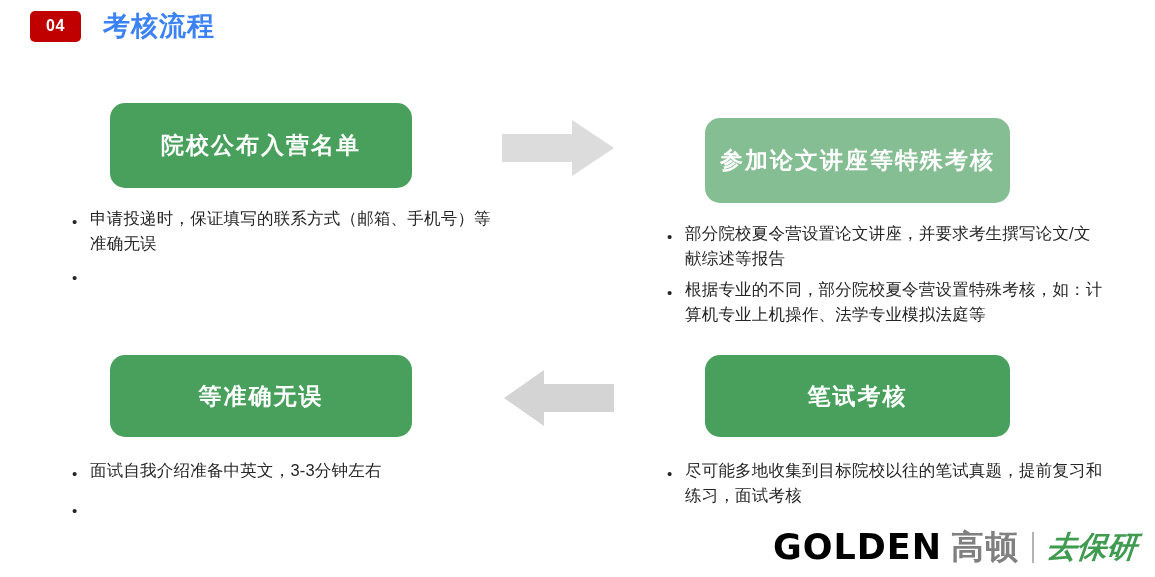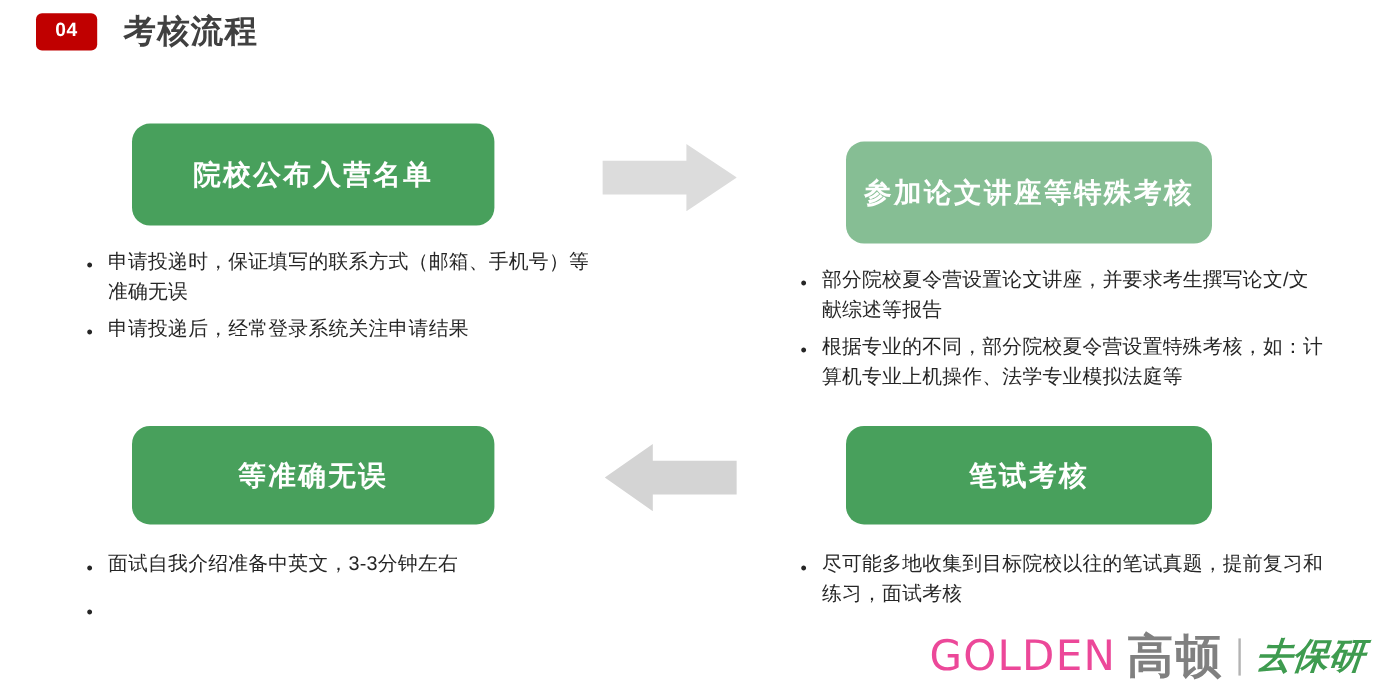--- a/index.html
+++ b/index.html
@@ -36,21 +36,21 @@
     justify-content: center;
     color: #ffffff;
     font-size: 16px;
     font-weight: bold;
     letter-spacing: 0.5px;
   }
   .page-title {
     margin-left: 22px;
     font-size: 27px;
     font-weight: bold;
-    color: #404040;
+    color: #3b82f6;
     letter-spacing: 1px;
     line-height: 1;
   }
 
   
   .stage {
     position: absolute;
   }
   .stage-box {
     border-radius: 15px;
@@ -120,27 +120,27 @@
   .logo {
     position: absolute;
     right: 18px;
     bottom: 8px;
     display: flex;
     align-items: center;
     height: 44px;
   }
   .logo-golden {
     font-size: 35px;
-    font-weight: normal;
-    color: #ec4899;
+    font-weight: bold;
+    color: #000000;
     letter-spacing: 1px;
     font-family: "DejaVu Sans", sans-serif;
   }
   .logo-gaodun {
-    font-size: 39px;
+    font-size: 33px;
     font-weight: bold;
     color: #808080;
     margin-left: 9px;
     letter-spacing: 1px;
   }
   .logo-divider {
     width: 2px;
     height: 31px;
     background: #b3b3b3;
     margin: 0 13px;
@@ -164,21 +164,20 @@
 
 <div class="stage" id="stage-1">
   <div class="stage-box box-dark">院校公布入营名单</div>
   <ul class="bullets">
     <li class="bullet">
       <span class="bullet-dot">•</span>
       <span class="bullet-text">申请投递时，保证填写的联系方式（邮箱、手机号）等准确无误</span>
     </li>
     <li class="bullet">
       <span class="bullet-dot">•</span>
-      <span class="bullet-text">申请投递后，经常登录系统关注申请结果</span>
     </li>
   </ul>
 </div>
 
 <div class="stage" id="stage-2">
   <div class="stage-box box-light">参加论文讲座等特殊考核</div>
   <ul class="bullets">
     <li class="bullet">
       <span class="bullet-dot">•</span>
       <span class="bullet-text">部分院校夏令营设置论文讲座，并要求考生撰写论文/文献综述等报告</span>

